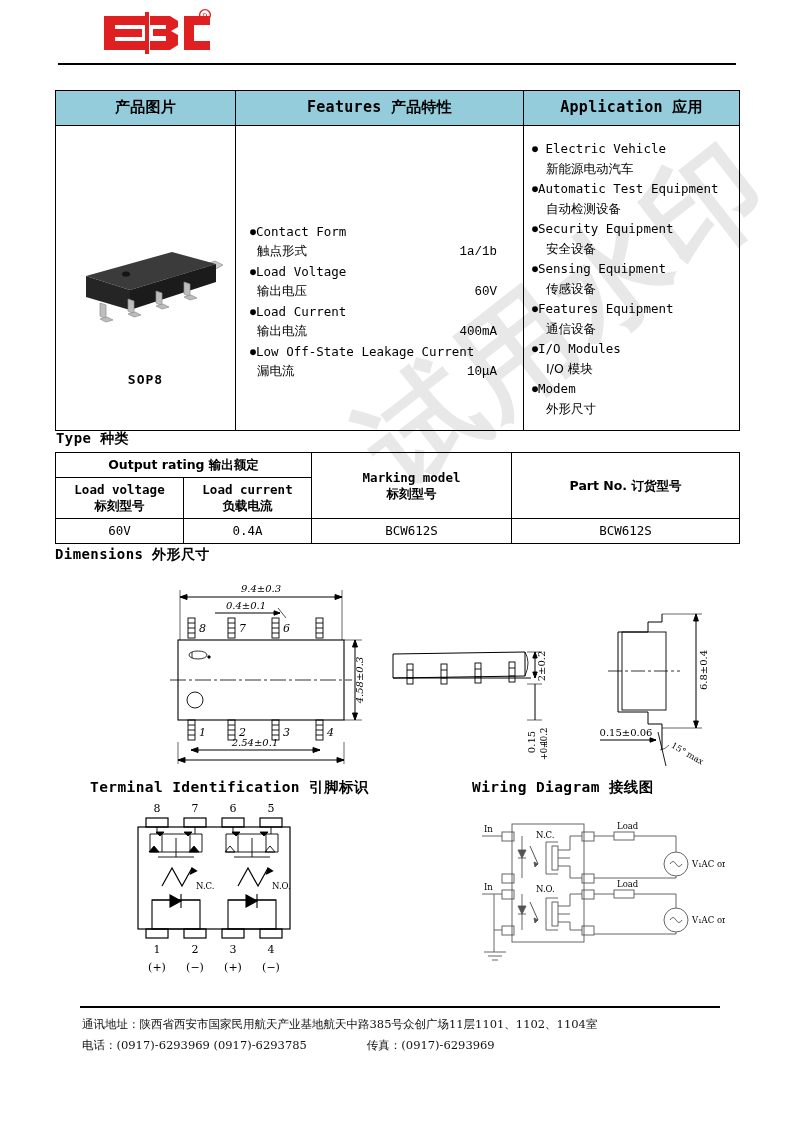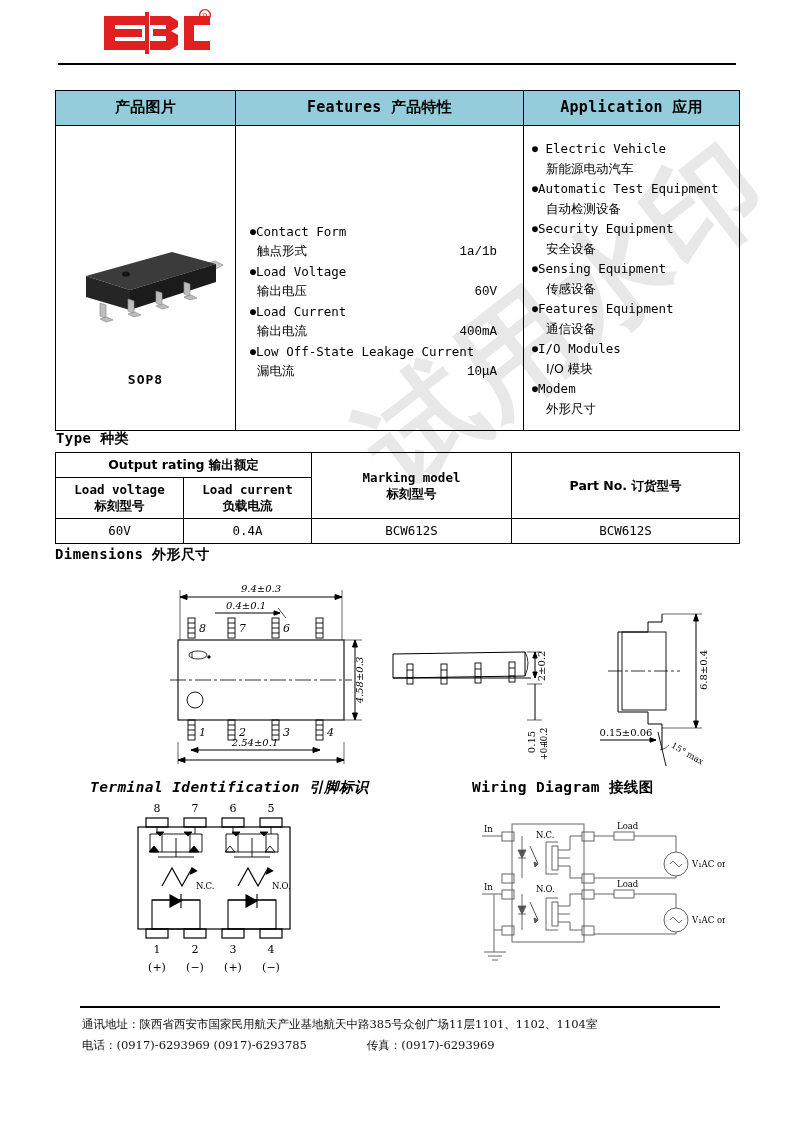--- a/index.html
+++ b/index.html
@@ -482,21 +482,21 @@
 
         <line x1="58" y1="132" x2="66" y2="166" stroke-width="0.9"></line>
         <path d="M60 150 a14 14 0 0 0 9 -5" stroke-width="0.6"></path>
       </g>
       <text class="dim-txt" x="107" y="70" text-anchor="middle" transform="rotate(-90 107 70)">6.8±0.4</text>
       <text class="dim-txt" x="26" y="136" text-anchor="middle">0.15±0.06</text>
       <text class="sm-txt" x="86" y="156" text-anchor="middle" transform="rotate(30 86 156)">15° max</text>
     </svg>
   </div>
 
-  <div class="sec-title" style="left:90px;top:778px;font-size:14.5px;font-style:italic;">Terminal Identification 引脚标识</div>
+  <div class="sec-title" style="left:90px;top:778px;font-size:14.5px;">Terminal Identification 引脚标识</div>
 
   <div class="draw" style="left:118px;top:800px;">
     <svg width="230" height="175" viewBox="0 0 230 175">
       <g stroke="#000" fill="none" stroke-width="1.2">
 
         <rect x="20" y="27" width="152" height="102"></rect>
 
         <rect x="28" y="18" width="22" height="9"></rect>
         <rect x="66" y="18" width="22" height="9"></rect>
         <rect x="104" y="18" width="22" height="9"></rect>

